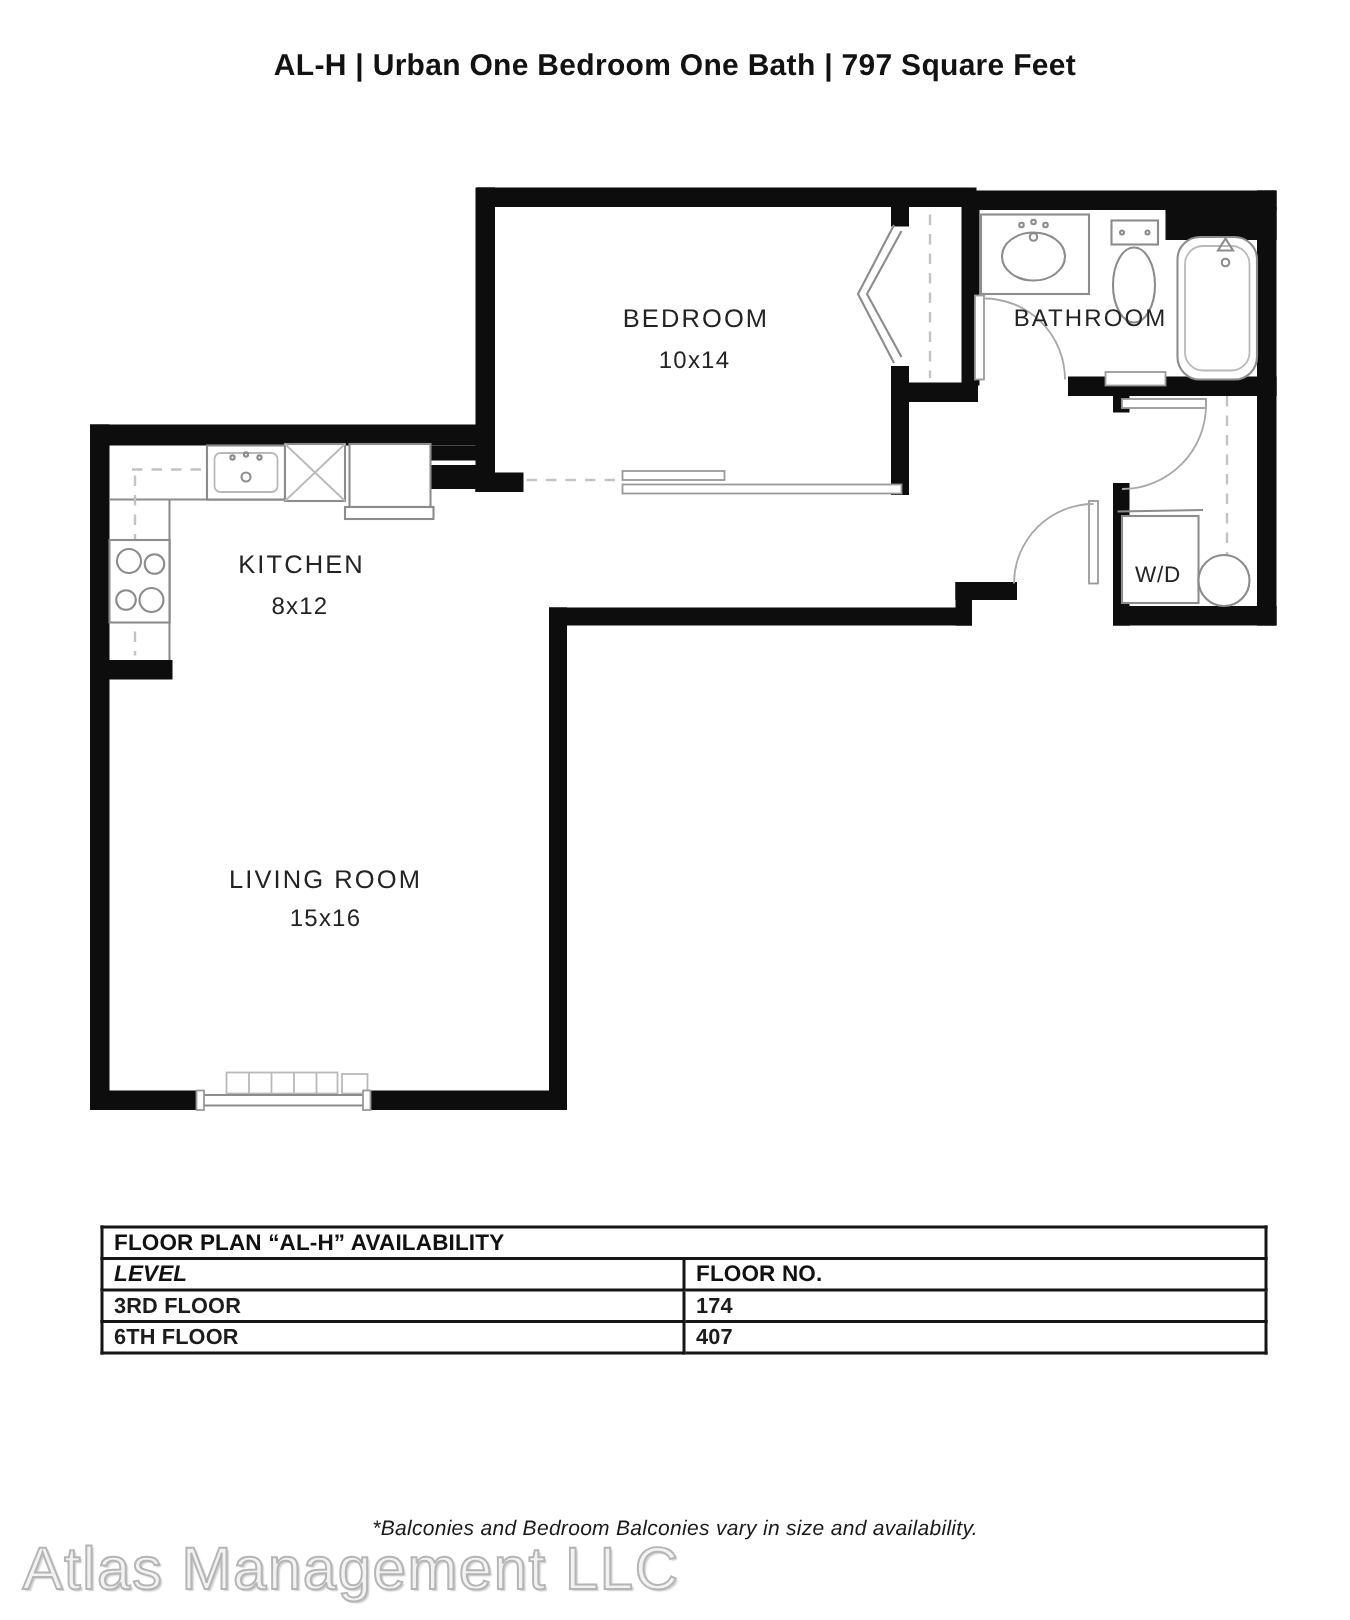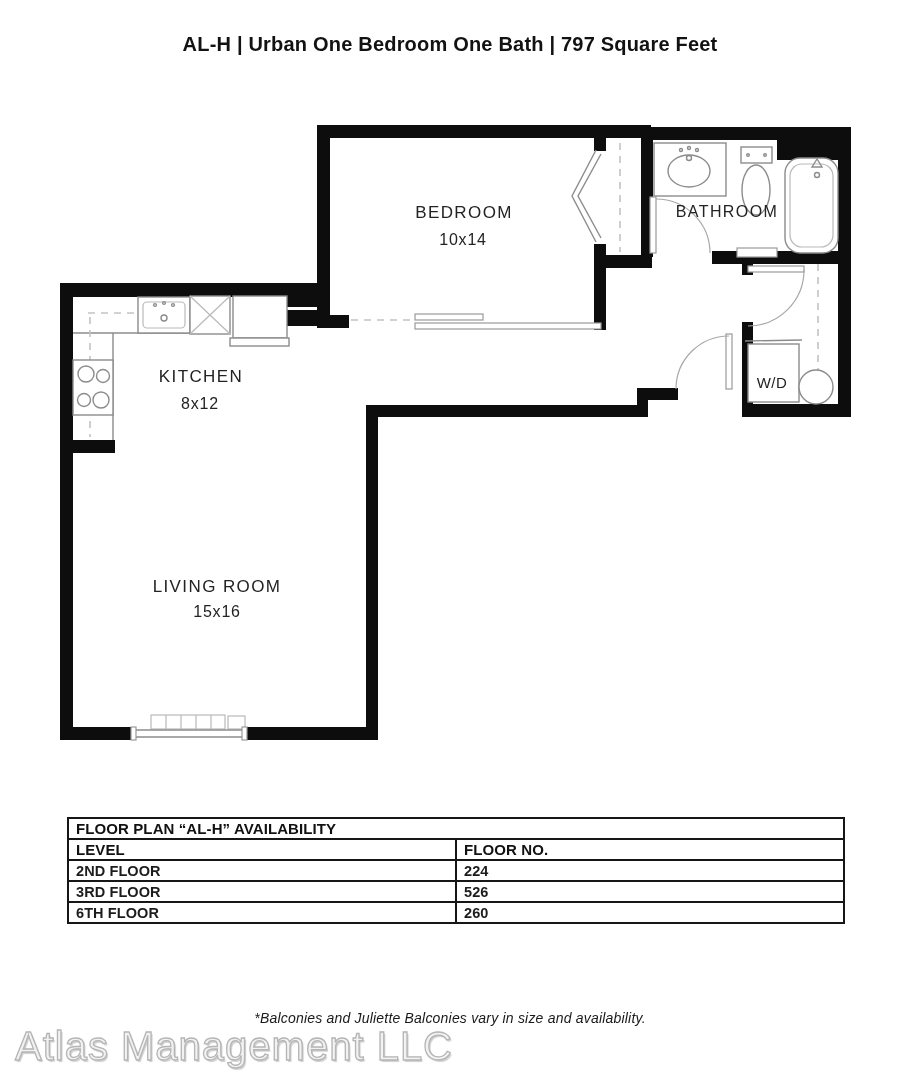--- a/index.html
+++ b/index.html
@@ -27,21 +27,21 @@
     position:absolute;left:67px;top:817px;width:778px;
     border-collapse:collapse;table-layout:fixed;
   }
   .avail-table td{
     border:2px solid #161616;height:17px;padding:1px 4px 1px 7px;
     font-family:"Liberation Sans",sans-serif;font-size:15px;color:#111;
     white-space:nowrap;overflow:hidden;
   }
   .avail-table td.head{font-weight:bold;letter-spacing:.1px;}
   .avail-table td.data{font-weight:bold;font-size:14.5px;letter-spacing:.1px;color:#1c1c1c;}
-  .col-level{width:176px;}
+  .col-level{width:176px;font-style:italic;}
 
   .footnote{
     position:absolute;top:1010px;left:0;width:900px;text-align:center;
     font-style:italic;font-size:14px;color:#191919;letter-spacing:.2px;
   }
 
   .watermark{
     position:absolute;left:15px;top:1024px;
     font-size:40px;letter-spacing:1px;font-weight:normal;
     color:#f2f2f2;-webkit-text-stroke:1.3px #b5b5b5;
@@ -182,29 +182,25 @@
 <table class="avail-table">
   <tbody>
     <tr>
       <td class="head" colspan="2">FLOOR PLAN “AL-H” AVAILABILITY</td>
     </tr>
     <tr>
       <td class="head col-level">LEVEL</td>
       <td class="head">FLOOR NO.</td>
     </tr>
     <tr>
-      <td class="data">2ND FLOOR</td>
-      <td class="data">224</td>
-    </tr>
-    <tr>
       <td class="data">3RD FLOOR</td>
-      <td class="data">526</td>
+      <td class="data">174</td>
     </tr>
     <tr>
       <td class="data">6TH FLOOR</td>
-      <td class="data">260</td>
+      <td class="data">407</td>
     </tr>
   </tbody>
 </table>
 
-<div class="footnote">*Balconies and Juliette Balconies vary in size and availability.</div>
+<div class="footnote">*Balconies and Bedroom Balconies vary in size and availability.</div>
 
 <div class="watermark">Atlas Management LLC</div>
 
 </body></html>

